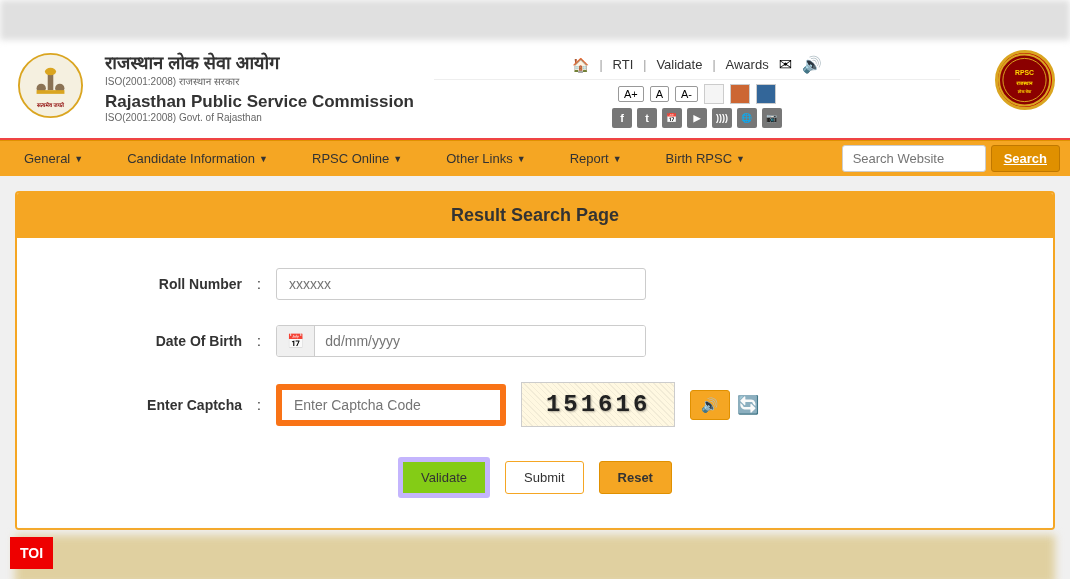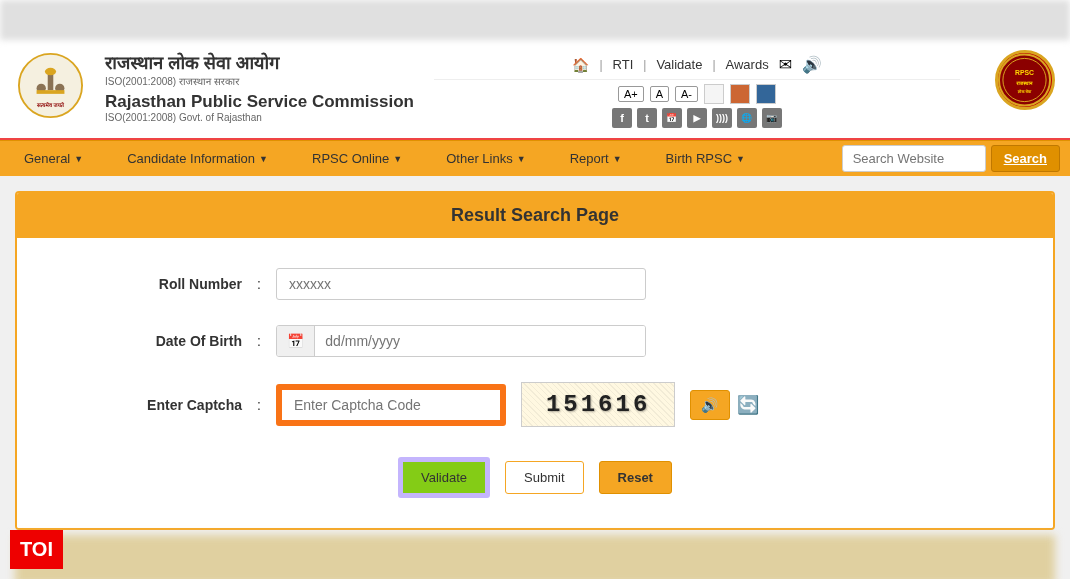--- a/index.html
+++ b/index.html
@@ -316,21 +316,21 @@
       margin-top: 5px;
     }
 
     
     .toi-badge {
       position: fixed;
       bottom: 10px;
       left: 10px;
       background: #e00;
       color: #fff;
-      font-size: 20px;
+      font-size: 14px;
       font-weight: bold;
       padding: 8px 10px;
       z-index: 999;
     }
 
     
     .emblem-svg {
       width: 65px;
       height: 65px;
     }

